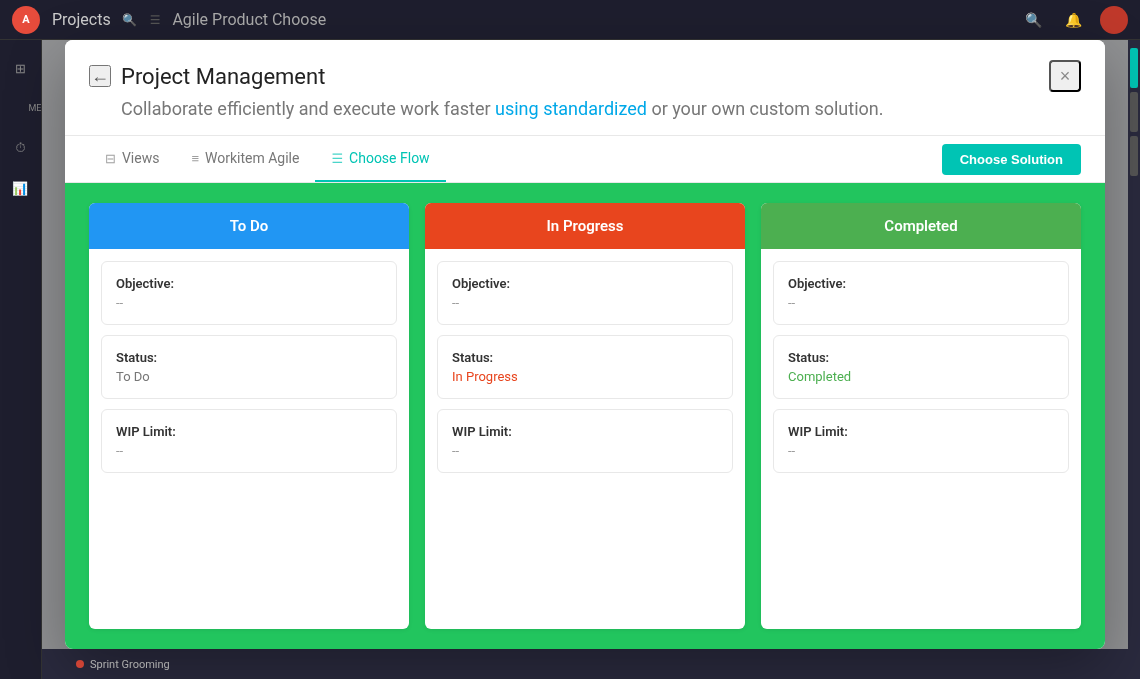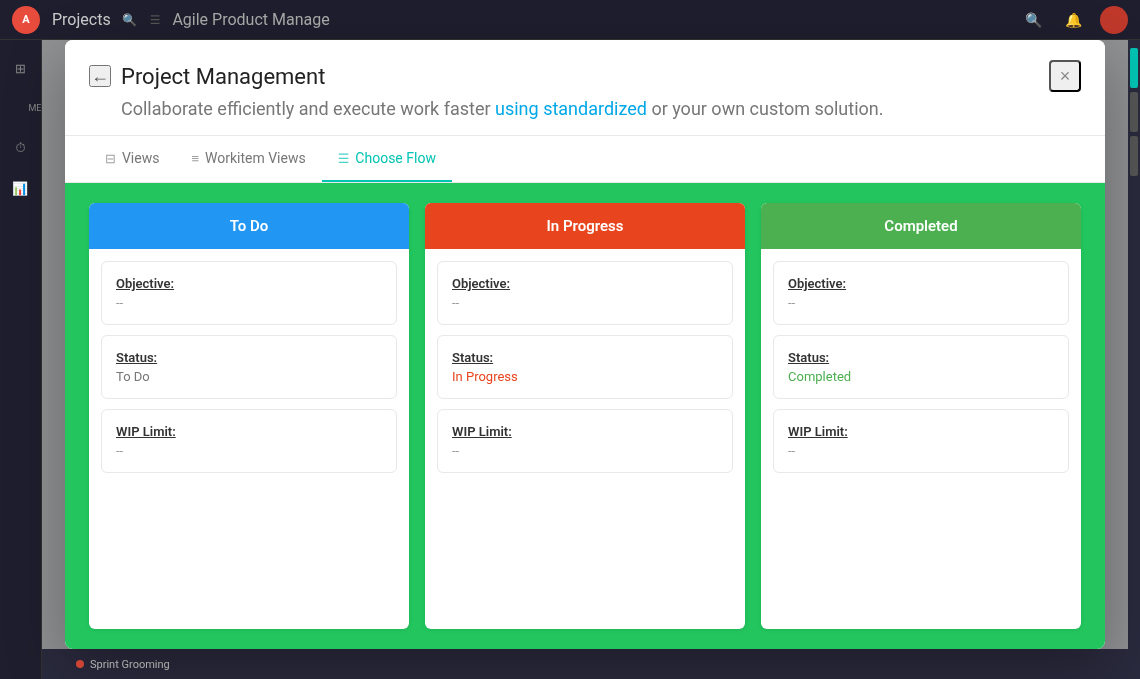--- a/index.html
+++ b/index.html
@@ -270,41 +270,40 @@
       background: #fff;
       border: 1px solid #e8e8e8;
       border-radius: 6px;
       padding: 14px;
     }
     .card-label {
       font-size: 13px;
       font-weight: 600;
       color: #333;
       margin-bottom: 4px;
-      text-decoration: underline;
     }
     .card-value {
       font-size: 13px;
       color: #999;
     }
     .card-value.todo-status { color: #777; }
     .card-value.inprogress-status { color: #e8451e; }
     .card-value.completed-status { color: #4caf50; }
   </style>
 </head>
 <body>
 
 <div class="top-bar">
   <div class="top-bar-avatar">
     <span>A</span>
   </div>
   <span class="top-bar-title">Projects</span>
   <span style="color:#555;font-size:12px;">🔍</span>
   <span style="color:#555;font-size:12px;">☰</span>
-  <span class="top-bar-title" style="color:#aaa;">Agile Product Manage</span>
+  <span class="top-bar-title" style="color:#aaa;">Agile Product Choose</span>
   <span class="top-bar-spacer"></span>
   <div class="top-bar-icon">🔍</div>
   <div class="top-bar-icon">🔔</div>
   <div class="top-bar-user-avatar"></div>
 </div>
 
 <div class="sidebar">
   <div class="sidebar-item">⊞</div>
   <div class="sidebar-item">
     <span class="sidebar-label">ME</span>
@@ -345,27 +344,28 @@
     </div>
 
     <div class="modal-tabs">
       <div class="modal-tabs-left">
         <div class="modal-tab">
           <span class="modal-tab-icon">⊟</span>
           <span>Views</span>
         </div>
         <div class="modal-tab">
           <span class="modal-tab-icon">≡</span>
-          <span>Workitem Views</span>
+          <span>Workitem Agile</span>
         </div>
         <div class="modal-tab active">
           <span class="modal-tab-icon">☰</span>
           <span>Choose Flow</span>
         </div>
       </div>
+      <button class="choose-solution-btn">Choose Solution</button>
     </div>
 
     <div class="modal-body">
       <div class="kanban-board">
 
         <div class="kanban-column">
           <div class="kanban-column-header todo">To Do</div>
           <div class="kanban-column-body">
             <div class="kanban-card">
               <div class="card-label">Objective:</div>

